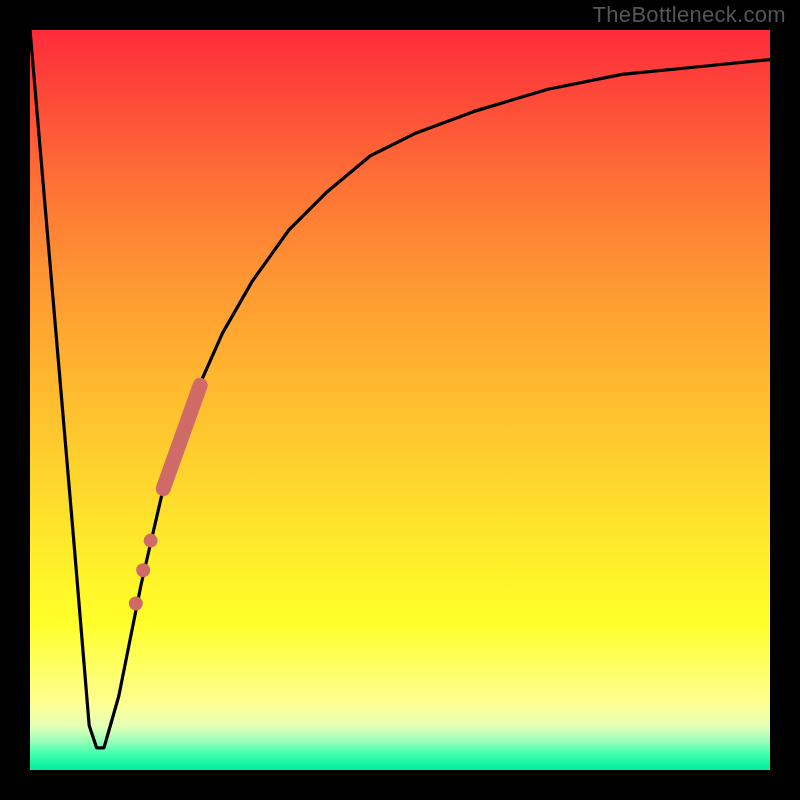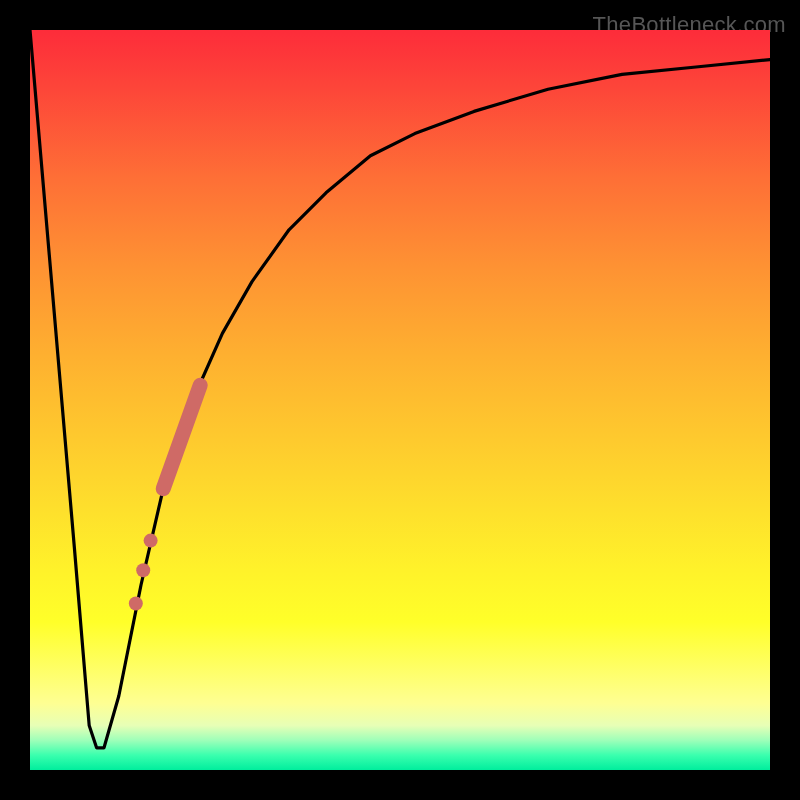--- a/index.html
+++ b/index.html
@@ -34,21 +34,21 @@
       #ffff29 80%,
       #feff93 91%,
       #e7ffb6 94%,
       #9dffb9 96%,
       #3affae 98%,
       #00ee9d 100%
     );
   }
   .watermark {
     position: absolute;
-    top: 12px;
+    top: 2px;
     right: 14px;
     font-family: Arial, Helvetica, sans-serif;
     font-size: 22px;
     font-weight: 500;
     color: #565656;
     letter-spacing: 0.3px;
   }
   svg.curve {
     position: absolute;
     left: 0;

